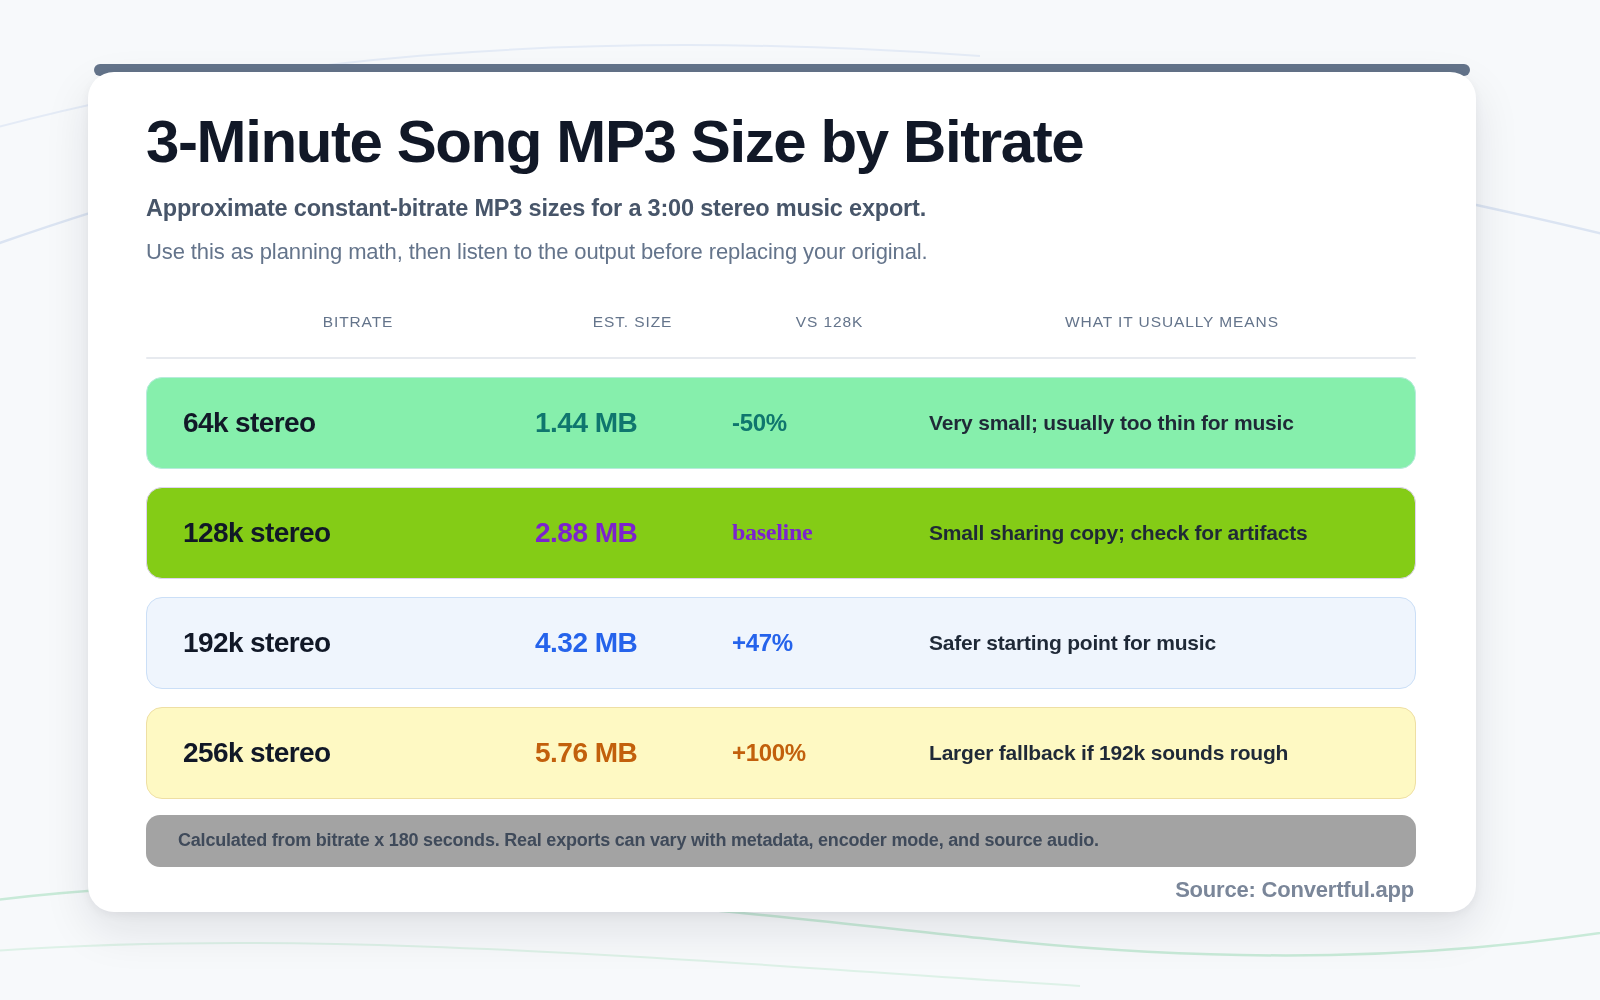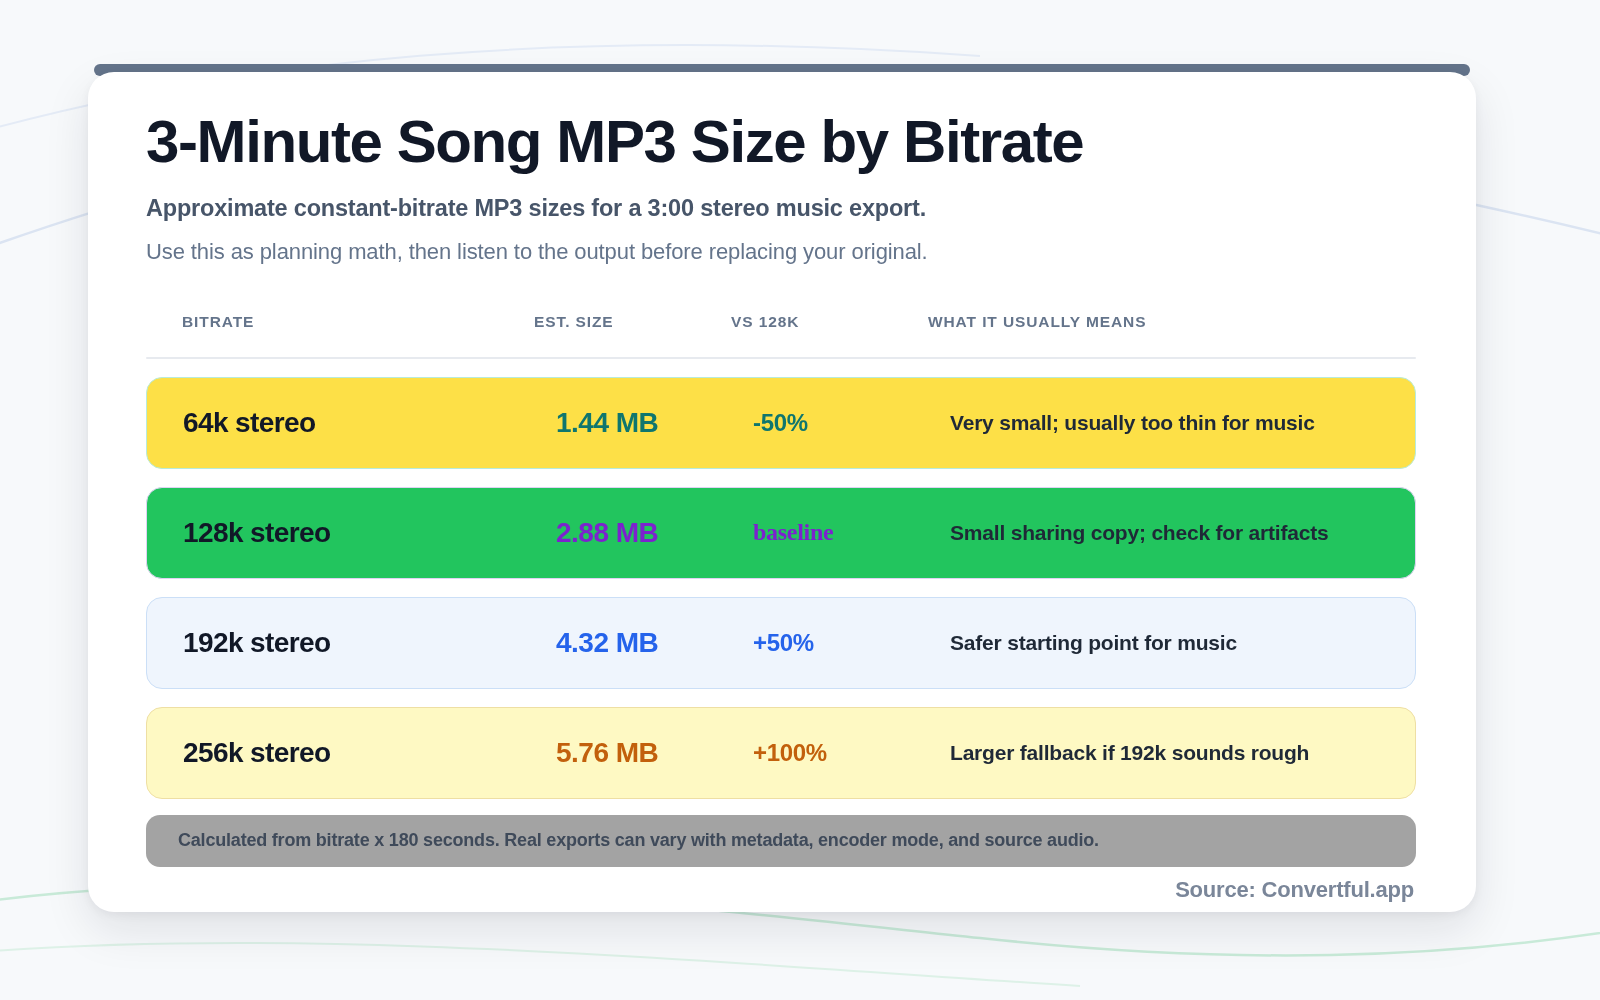--- a/index.html
+++ b/index.html
@@ -98,24 +98,25 @@
   .c-vs       { width: 197px; flex: none; }
   .c-means    { flex: 1 1 auto; }
 
   
   #table-header {
     padding: 0 0 0 36px;
     height: 26px;
   }
   #table-header .th {
     font-size: 15.5px;
-    font-weight: 700;
+    font-weight: 400;
     letter-spacing: 0.9px;
     color: #64748b;
     text-transform: uppercase;
+    text-align: center;
   }
   #header-divider {
     margin-top: 22px;
     height: 2px;
     background: #e7eaef;
     border-radius: 2px;
   }
 
   
   .data-row {
@@ -130,21 +131,20 @@
   .cell-bitrate {
     font-size: 28px;
     font-weight: 800;
     color: #111827;
     letter-spacing: -0.6px;
   }
   .cell-size {
     font-size: 28px;
     font-weight: 800;
     letter-spacing: -0.5px;
-    margin-left: 21px;
   }
   .cell-vs {
     font-size: 24px;
     font-weight: 800;
     letter-spacing: -0.3px;
   }
   .cell-means {
     font-size: 21px;
     font-weight: 700;
     color: #1f2937;
@@ -203,38 +203,38 @@
 
       <div id="table-header" class="trow">
         <div class="th c-bitrate">BITRATE</div>
         <div class="th c-size">EST. SIZE</div>
         <div class="th c-vs">VS 128K</div>
         <div class="th c-means">WHAT IT USUALLY MEANS</div>
       </div>
 
       <div id="header-divider"></div>
 
-      <div class="trow data-row" style="background: #fde047; border-color: rgb(183, 235, 220);">
+      <div class="trow data-row" style="background: #86efac; border-color: rgb(183, 235, 220);">
         <div class="cell-bitrate c-bitrate">64k stereo</div>
         <div class="cell-size c-size" style="color: rgb(15, 118, 110);">1.44 MB</div>
         <div class="cell-vs c-vs" style="color: rgb(15, 118, 110);">-50%</div>
         <div class="cell-means c-means">Very small; usually too thin for music</div>
       </div>
 
-      <div class="trow data-row" style="background: #22c55e; border-color: rgb(223, 211, 243);">
+      <div class="trow data-row" style="background: #84cc16; border-color: rgb(223, 211, 243);">
         <div class="cell-bitrate c-bitrate">128k stereo</div>
         <div class="cell-size c-size" style="color: rgb(124, 34, 206);">2.88 MB</div>
         <div class="cell-vs c-vs" style="color: rgb(124, 34, 206); font-family: Liberation Serif, serif;">baseline</div>
         <div class="cell-means c-means">Small sharing copy; check for artifacts</div>
       </div>
 
       <div class="trow data-row" style="background: rgb(239, 245, 253); border-color: rgb(203, 223, 247); align-items: center;">
         <div class="cell-bitrate c-bitrate">192k stereo</div>
         <div class="cell-size c-size" style="color: rgb(37, 99, 235);">4.32 MB</div>
-        <div class="cell-vs c-vs" style="color: rgb(37, 99, 235);">+50%</div>
+        <div class="cell-vs c-vs" style="color: rgb(37, 99, 235);">+47%</div>
         <div class="cell-means c-means">Safer starting point for music</div>
       </div>
 
       <div class="trow data-row" style="background: #fef9c3; border-color: rgb(238, 223, 164);">
         <div class="cell-bitrate c-bitrate">256k stereo</div>
         <div class="cell-size c-size" style="color: rgb(194, 96, 12);">5.76 MB</div>
         <div class="cell-vs c-vs" style="color: rgb(194, 96, 12);">+100%</div>
         <div class="cell-means c-means">Larger fallback if 192k sounds rough</div>
       </div>
 

